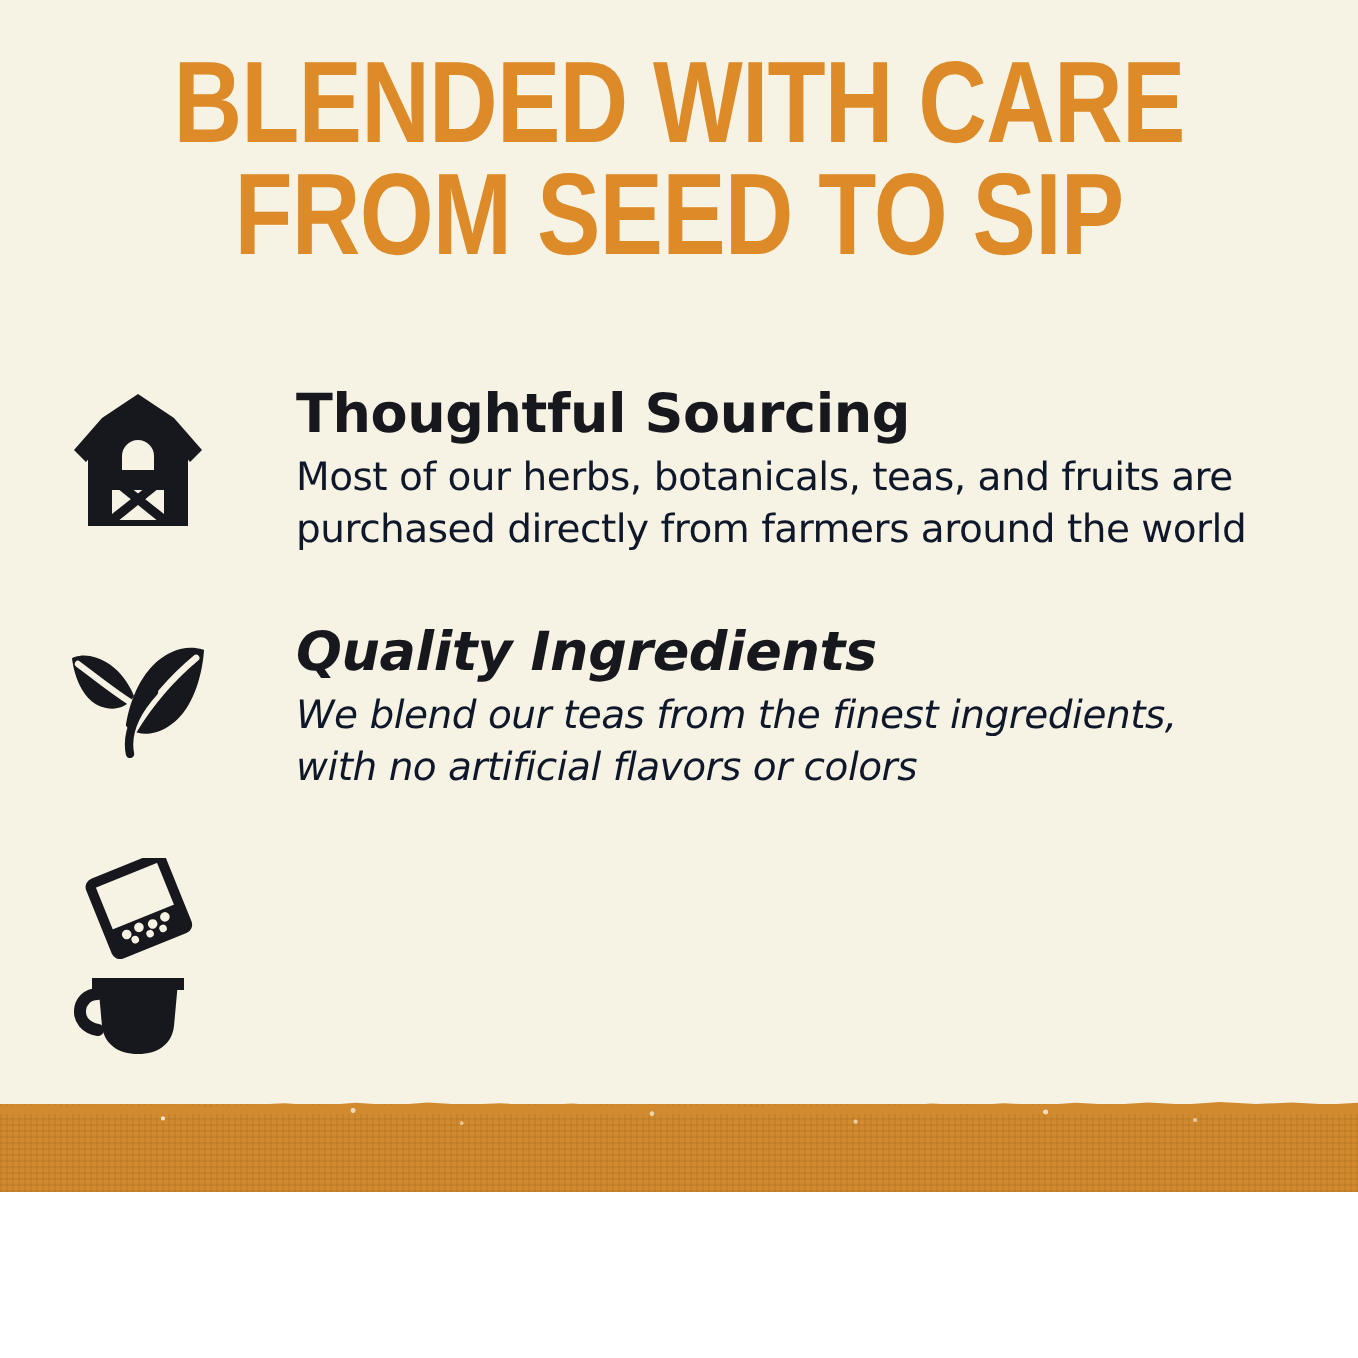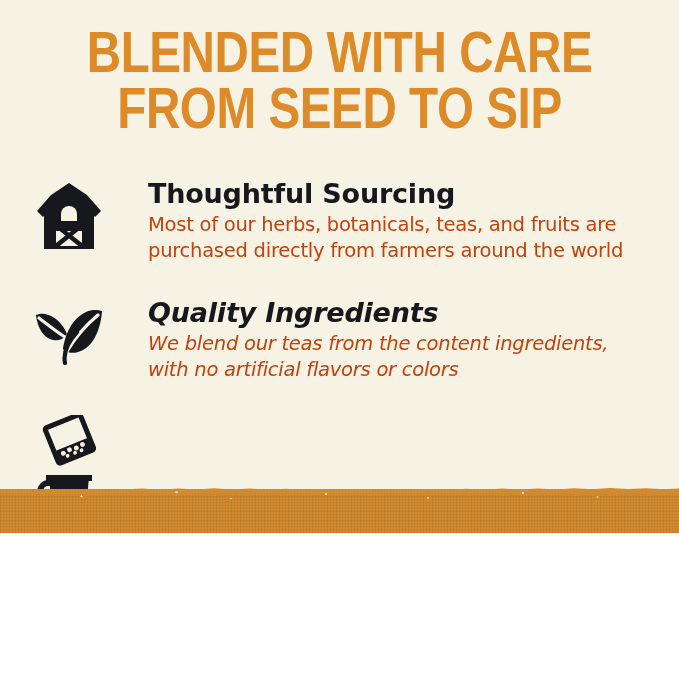--- a/index.html
+++ b/index.html
@@ -4,21 +4,21 @@
 <style>
   html, body {
     margin: 0;
     padding: 0;
     background: #ffffff;
   }
 
   #poster {
     position: relative;
     width: 679px;
-    height: 533px;
+    height: 596px;
     background: #F6F3E4;
     overflow: hidden;
     font-family: "Liberation Sans", "DejaVu Sans", sans-serif;
     -webkit-font-smoothing: antialiased;
   }
 
   
   .headline {
     position: absolute;
     top: 24px;
@@ -35,21 +35,21 @@
     transform-origin: 50% 0;
   }
   .headline .hl-line {
     display: block;
     white-space: nowrap;
   }
 
   
   .features {
     position: absolute;
-    top: 178px;
+    top: 192px;
     left: 30px;
     width: 620px;
   }
 
   .feature {
     position: relative;
     display: flex;
     align-items: flex-start;
     margin-bottom: 26px;
   }
@@ -78,21 +78,21 @@
     color: #17171E;
     font-family: "DejaVu Sans", "Liberation Sans", sans-serif;
     font-weight: 700;
     font-size: 27px;
     line-height: 31px;
     letter-spacing: -0.2px;
     margin: 0 0 3px 0;
   }
 
   .feature-text {
-    color: #c2410c;
+    color: #0f172a;
     font-family: "DejaVu Sans", "Liberation Sans", sans-serif;
     font-weight: 400;
     font-size: 19.5px;
     line-height: 25.5px;
     letter-spacing: -0.25px;
     margin: 0;
     max-width: 480px;
   }
 
   
@@ -194,21 +194,21 @@
 
           <path d="M69 4 C69 4 68 33 50 43 C37 50 30 42 30 42 C30 42 33 14 53 5 C61 1 69 4 69 4 Z" fill="#17171E"></path>
 
           <path d="M65 8 C53 18 42 31 34 44" stroke="#F6F3E4" stroke-width="3.4" fill="none" stroke-linecap="round"></path>
 
           <path d="M32 56 C30 46 34 36 44 25" stroke="#17171E" stroke-width="4.2" fill="none" stroke-linecap="round"></path>
         </svg>
       </div>
       <div class="feature-body">
         <div class="feature-title">Quality Ingredients</div>
-        <p class="feature-text">We blend our teas from the content ingredients, with no artificial flavors or colors</p>
+        <p class="feature-text">We blend our teas from the finest ingredients, with no artificial flavors or colors</p>
       </div>
     </div>
 
     <div class="feature feature--packaging">
       <div class="feature-icon">
         <svg width="74" height="100" viewBox="0 0 74 100" aria-hidden="true">
 
           <g transform="rotate(-22 38 28)">
             <rect x="20" y="5" width="38" height="38" rx="2" fill="none" stroke="#17171E" stroke-width="5"></rect>
 

